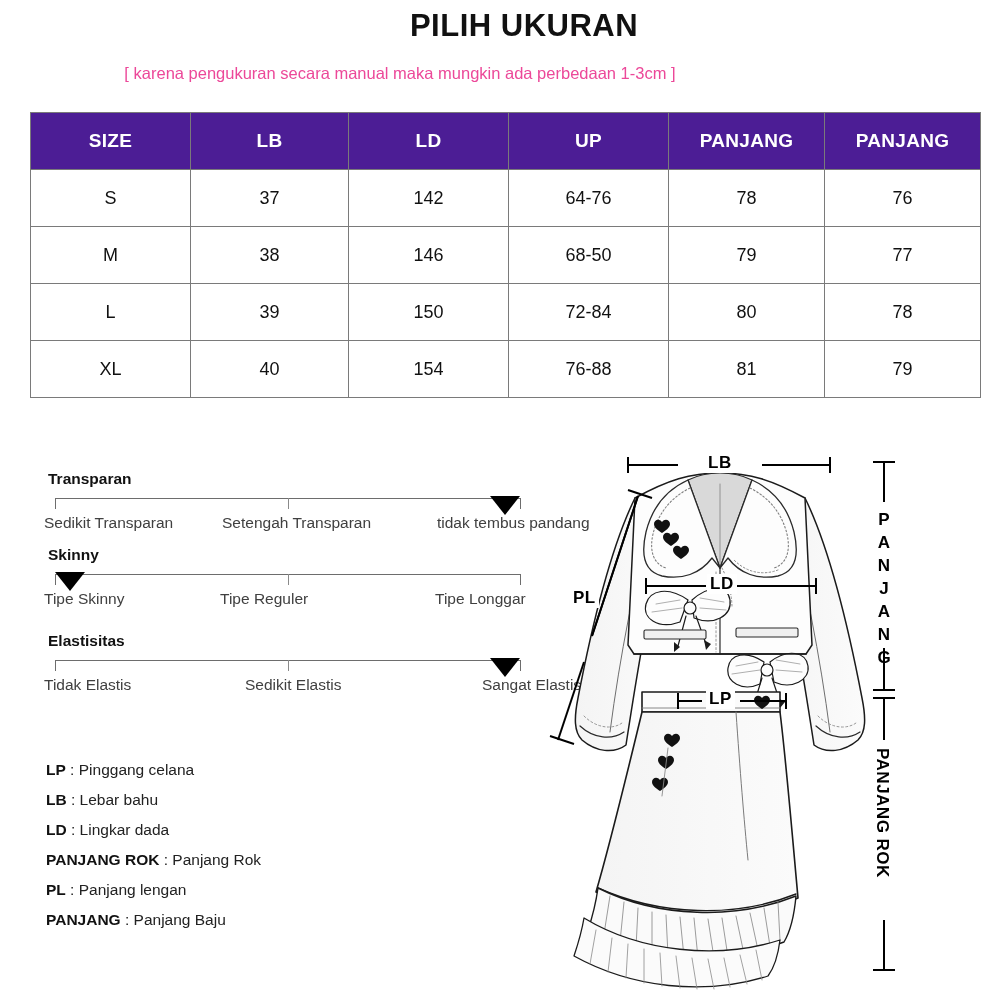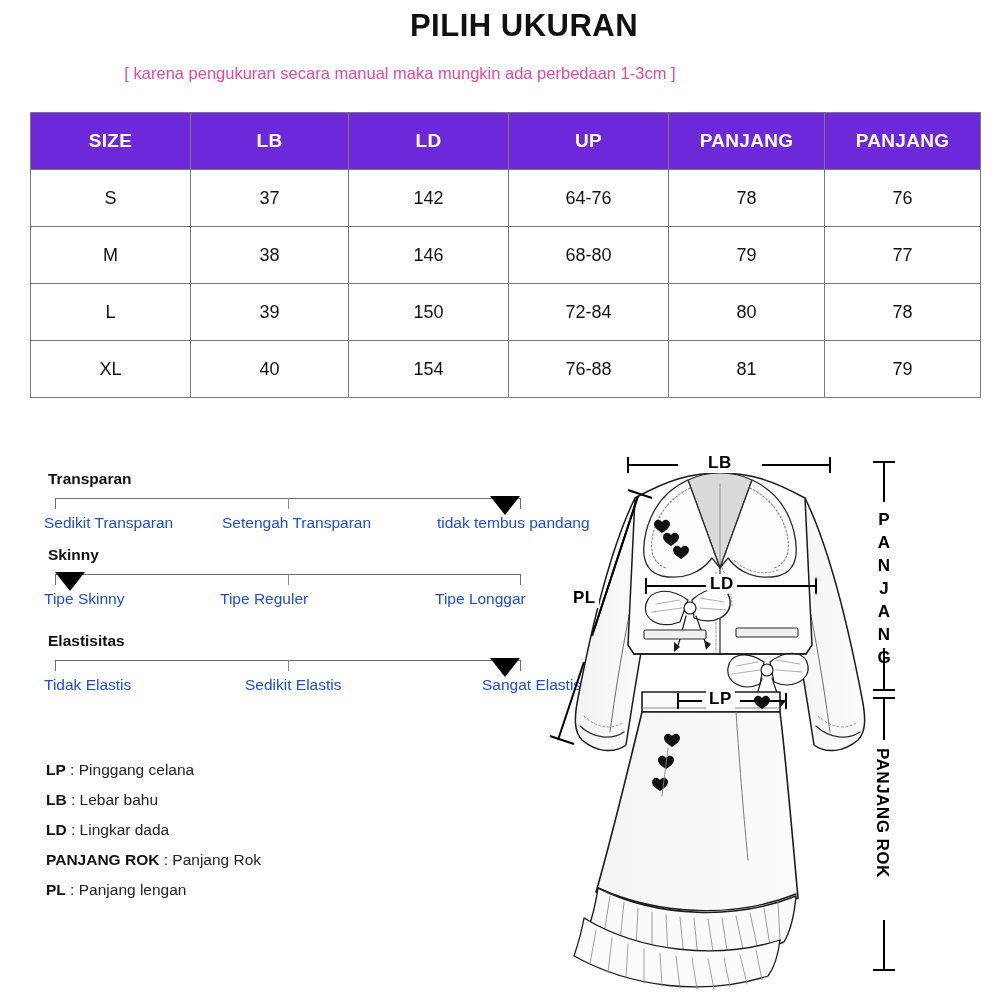--- a/index.html
+++ b/index.html
@@ -28,21 +28,21 @@
   
   .size-table{
     position:absolute;left:30px;top:112px;width:932px;
     border-collapse:collapse;table-layout:fixed;
   }
   .size-table th,.size-table td{
     border:1px solid #7a7a7a;
     text-align:center;vertical-align:middle;
   }
   .size-table th{
-    background:#6d28d9;color:#ffffff;
+    background:#4c1d95;color:#ffffff;
     font-size:19px;font-weight:bold;
     height:54px;letter-spacing:.3px;
   }
   .size-table td{
     height:54px;font-size:18px;color:#111;background:#fff;
     font-weight:normal;
   }
   .col-size{width:157px;}
   .col-lb{width:155px;}
   .col-ld{width:157px;}
@@ -72,21 +72,21 @@
     position:absolute;top:26px;
     width:0;height:0;
     border-left:15px solid transparent;
     border-right:15px solid transparent;
     border-top:19px solid #000;
   }
   .scale-labels{
     position:absolute;left:0;top:44px;width:570px;height:24px;
   }
   .scale-lab{
-    position:absolute;top:0;font-size:15.5px;color:#1d4ed8;white-space:nowrap;text-align:center;
+    position:absolute;top:0;font-size:15.5px;color:#404040;white-space:nowrap;text-align:center;
   }
   .sl-0{left:44px;}
   .sl-1{left:222px;}
   .sl-2{left:437px;}
 
   
   .legend{position:absolute;left:46px;top:745px;width:420px;margin-top:16px;}
   .legend-row{height:30px;font-size:15.5px;color:#222;white-space:nowrap;}
   .legend-key{font-weight:bold;color:#111;}
 
@@ -135,21 +135,21 @@
       <td>37</td>
       <td>142</td>
       <td>64-76</td>
       <td>78</td>
       <td>76</td>
     </tr>
     <tr>
       <td>M</td>
       <td>38</td>
       <td>146</td>
-      <td>68-80</td>
+      <td>68-50</td>
       <td>79</td>
       <td>77</td>
     </tr>
     <tr>
       <td>L</td>
       <td>39</td>
       <td>150</td>
       <td>72-84</td>
       <td>80</td>
       <td>78</td>
@@ -213,20 +213,23 @@
   </div>
   <div class="legend-row">
     <span class="legend-key">LD</span><span> : </span><span>Lingkar dada</span>
   </div>
   <div class="legend-row">
     <span class="legend-key">PANJANG ROK</span><span> : </span><span>Panjang Rok</span>
   </div>
   <div class="legend-row">
     <span class="legend-key">PL</span><span> : </span><span>Panjang lengan</span>
   </div>
+  <div class="legend-row">
+    <span class="legend-key">PANJANG</span><span> : </span><span>Panjang Baju</span>
+  </div>
 </div>
 
 <div class="illus">
   <svg width="460" height="555" viewBox="0 0 460 555">
     <defs>
       <linearGradient id="shade" x1="0" y1="0" x2="1" y2="0">
         <stop offset="0%" stop-color="#f4f4f4"></stop>
         <stop offset="100%" stop-color="#fbfbfb"></stop>
       </linearGradient>
     </defs>

